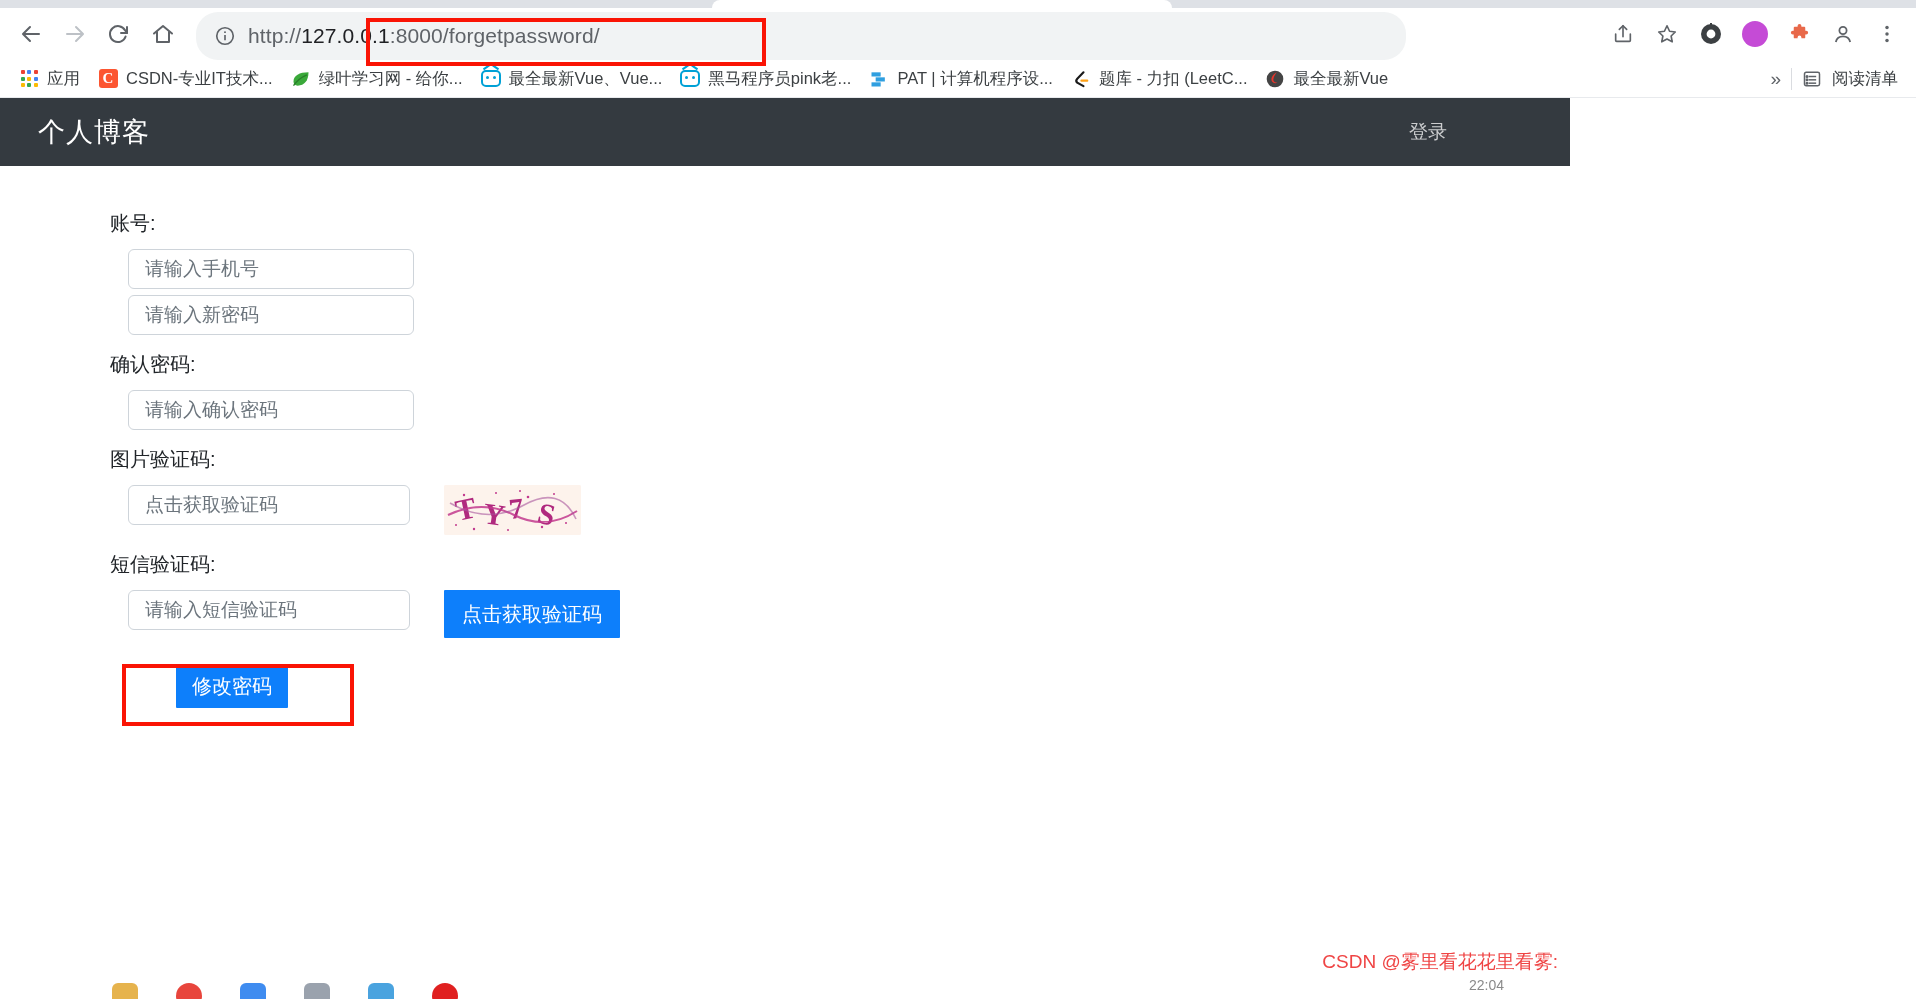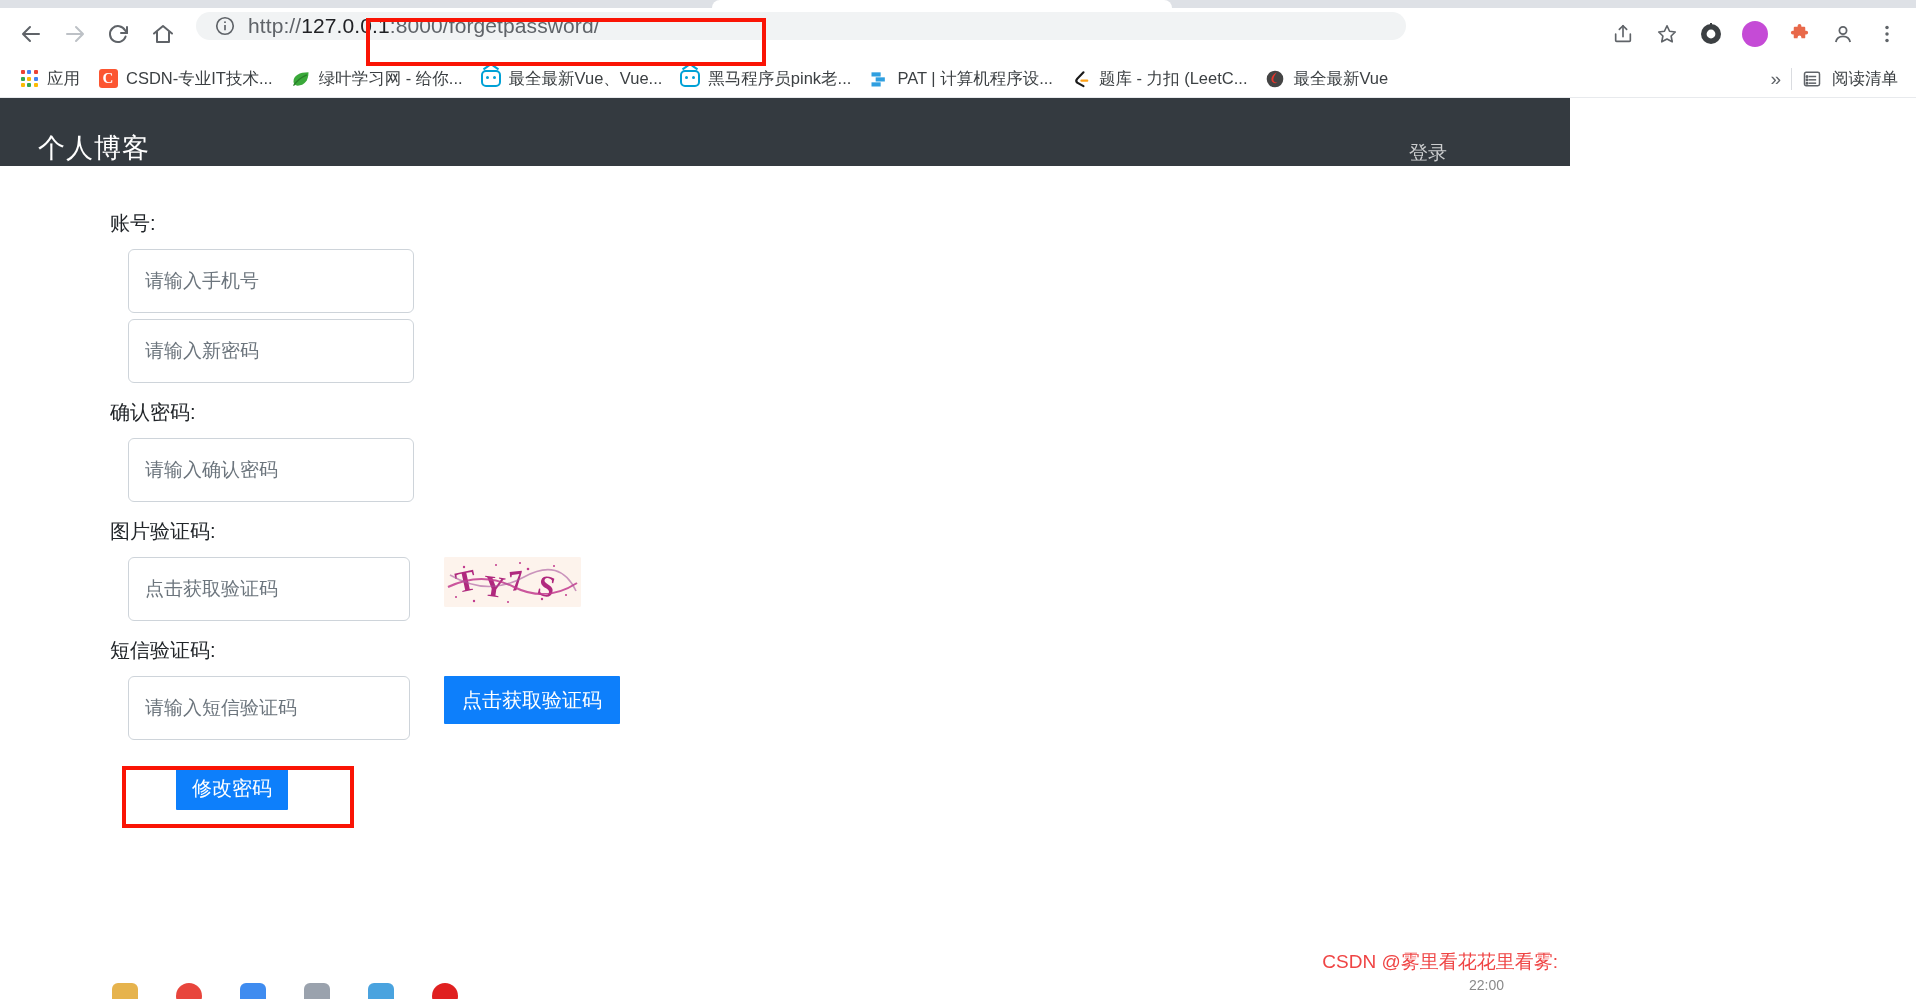--- a/index.html
+++ b/index.html
@@ -31,21 +31,21 @@
   }
   .navbtn svg { display:block; }
   .navbtn.disabled { color:#bdc1c6; }
 
   .omnibox-wrap {
     position: relative;
     flex: 1 1 auto; height: 44px; margin-left: 8px; margin-right: 12px;
     max-width: 1210px;
   }
   .omnibox {
-    height: 28px; background: #f1f3f4; border-radius: 22px;
+    height: 48px; background: #f1f3f4; border-radius: 22px;
     display: flex; align-items: center; padding: 6px 18px;
     font-size: 21px; color: #3c4043; letter-spacing: .1px;
   }
   .omnibox .info-icon { margin-right: 12px; color:#5f6368; display:flex; }
   .omnibox .url { white-space: nowrap; overflow: hidden; }
   .omnibox .url .host { color:#202124; }
   .omnibox .url .scheme, .omnibox .url .path { color:#5f6368; }
 
   
   .annot-url {
@@ -83,32 +83,32 @@
   .ico-bili em.r{left:auto;right:1px;transform:rotate(35deg);}
 
   .bm-right { margin-left:auto; display:flex; align-items:center; gap:10px; padding-right:8px; }
   .chev { color:#5f6368; font-size:19px; }
   .vsep { width:1px; height:22px; background:#dadce0; }
 
   
   .viewport { position:absolute; left:0; top:98px; width:1570px; height:901px; background:#fff; overflow:hidden; }
 
   .navbar {
-    height: 68px; background:#343a40; display:flex; align-items:flex-end;
+    height: 68px; background:#343a40; display:flex; align-items:center;
     padding: 0 38px; color:#fff;
   }
   .brand { font-size: 27px; color:#fff; letter-spacing:1px; }
   .nav-right { margin-left:auto; font-size: 19px; color: rgba(255,255,255,.75); padding-right: 85px;}
 
   .form-area { padding: 28px 0 0 108px; }
   .fgroup { margin-bottom: 6px; }
   .flabel { font-size: 20px; color:#212529; margin: 16px 0 12px 2px; display:block; }
   .frow { display:flex; align-items:flex-start; gap: 16px; }
   .finput {
-    width: 286px; height: 64px; border: 1px solid #ced4da; border-radius: 6px;
+    width: 286px; height: 40px; border: 1px solid #ced4da; border-radius: 6px;
     background:#fff; display:flex; align-items:center; padding: 0 16px;
     font-size: 19px; color:#6c757d; margin-left: 20px;
   }
   .finput.w2 { width: 282px; }
 
   .captcha {
     width: 137px; height: 50px; margin-left: 18px;
     background:#fdf3ec; border-radius: 2px; position:relative; overflow:hidden;
   }
   .captcha svg { display:block; }
@@ -422,19 +422,19 @@
 
     <div class="taskbar-sliver">
       <span class="tb-dot" style="background:#e6b34d"></span>
       <span class="tb-dot" style="background:#e8453c;border-radius:50%"></span>
       <span class="tb-dot" style="background:#3f8cf0"></span>
       <span class="tb-dot" style="background:#9aa2ad"></span>
       <span class="tb-dot" style="background:#4aa3df"></span>
       <span class="tb-dot" style="background:#e02020;border-radius:50%"></span>
     </div>
 
-    <div class="clock">22:00</div>
+    <div class="clock">22:04</div>
     <div class="watermark">CSDN @雾里看花花里看雾:</div>
   </div>
 
   <div class="scrollbar-v"></div>
 
 </div>
 
 </body></html>

